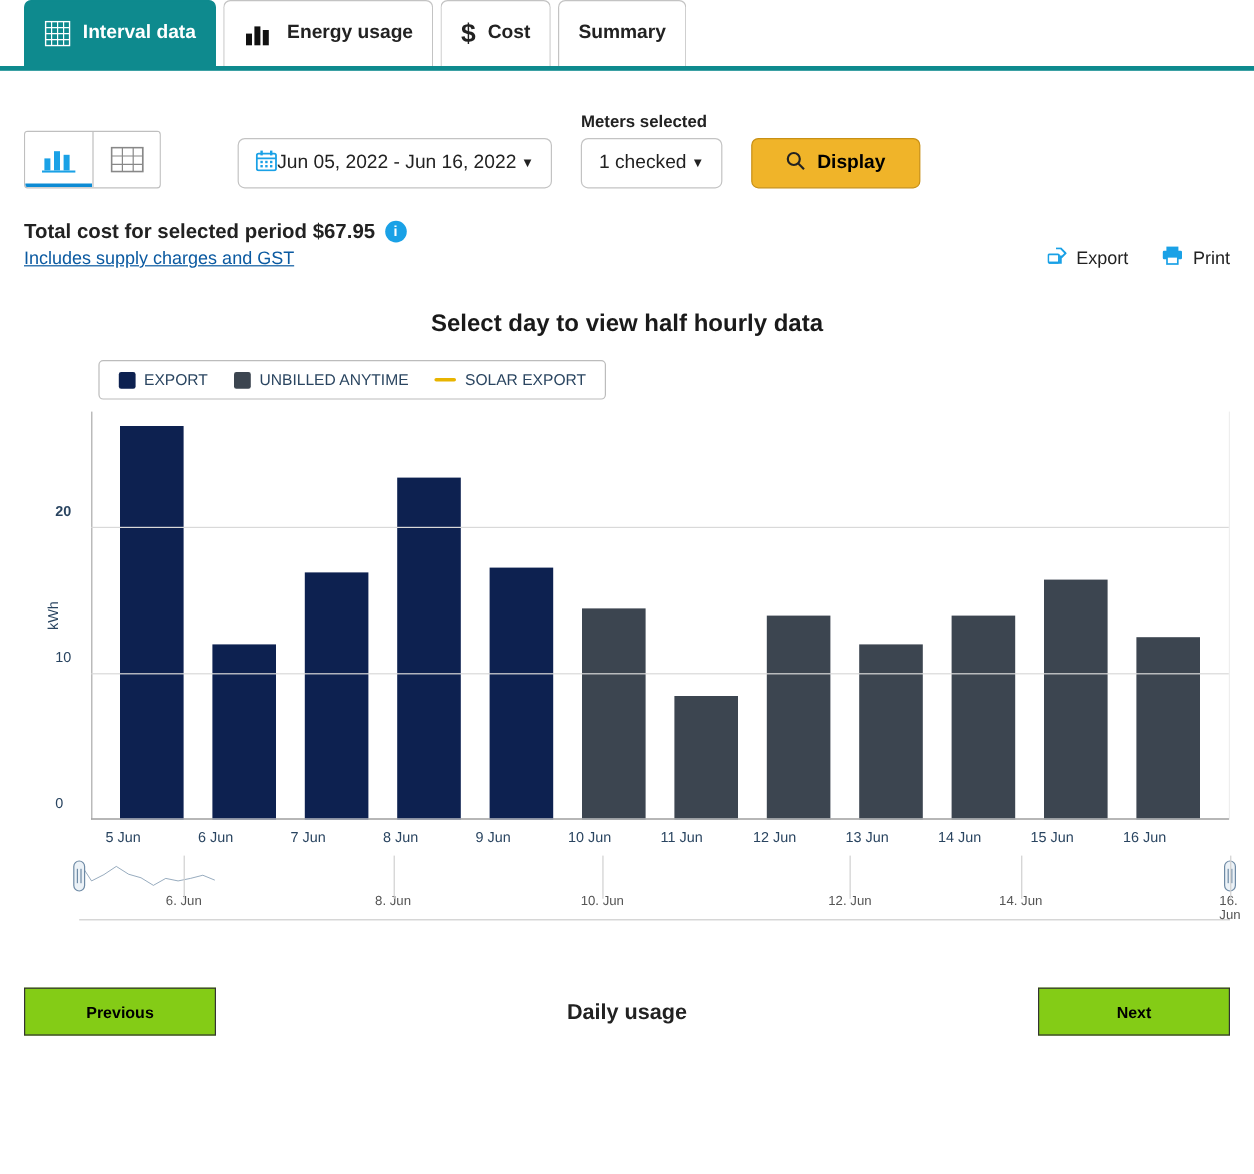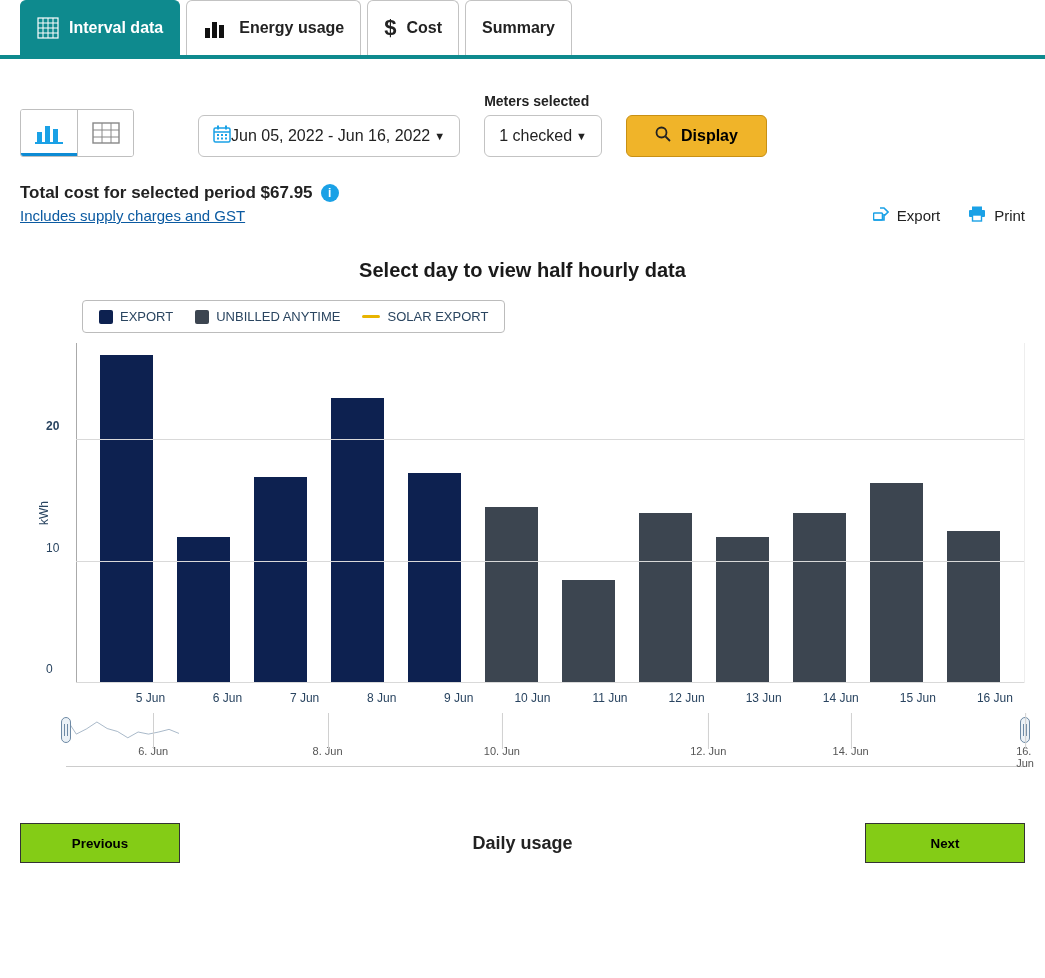--- a/index.html
+++ b/index.html
@@ -158,21 +158,21 @@
   }
   .bar {
     width: 68%;
     cursor: pointer;
   }
   .bar.anytime { background: #0d2150; }
   .bar.unbilled { background: #3c4550; }
   .x-labels {
     display: flex; margin-left: 56px; padding: 8px 12px 0 12px;
   }
-  .x-lab { flex: 1; text-align: right; font-size: 12px; color: #294460; }
+  .x-lab { flex: 1; text-align: left; font-size: 12px; color: #294460; }
   .solar-line {
     position: absolute; left: 12px; right: 12px; top: 0; bottom: 0;
     pointer-events: none;
   }
   .navigator {
     position: relative; height: 52px; margin: 10px 20px 0 66px;
     border-bottom: 1px solid #ccc;
   }
   .nav-line {
     position: absolute; left: 0; right: 0; top: 0; height: 34px;

